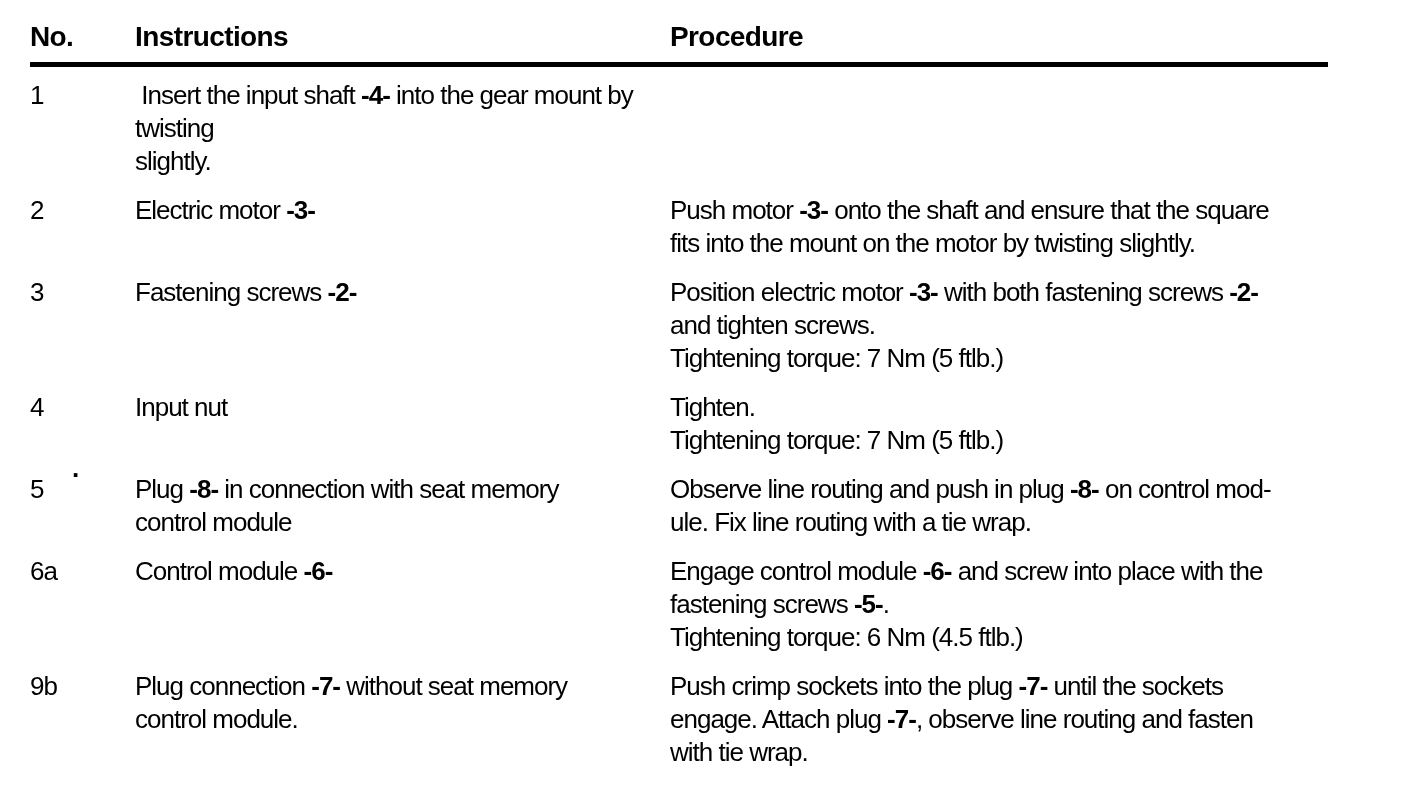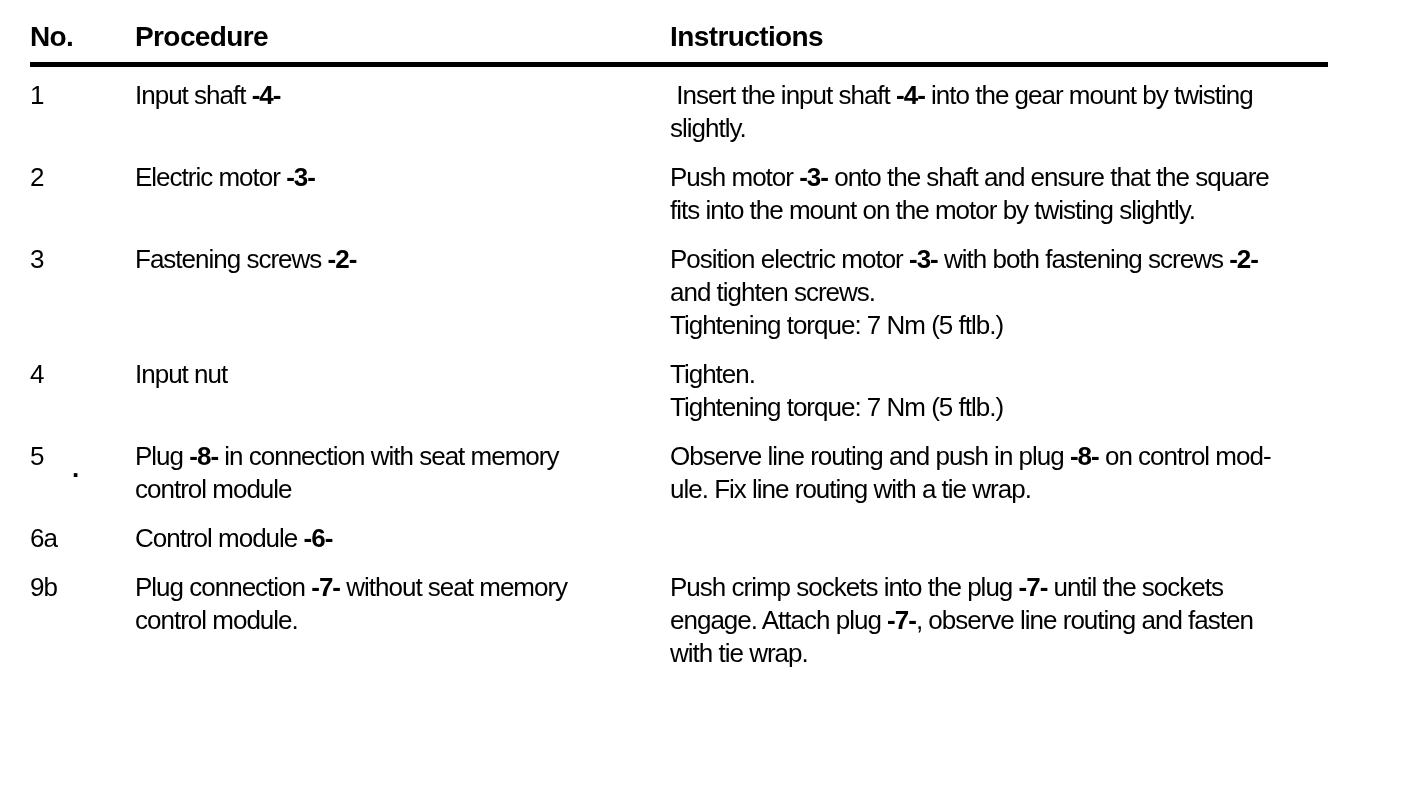--- a/index.html
+++ b/index.html
@@ -61,28 +61,27 @@
     font-weight: bold;
   }
 </style>
 </head>
 <body>
 
 <div class="page">
   <div class="tbl">
     <div class="hdr">
       <div class="cell">No.</div>
+      <div class="cell">Instructions</div>
       <div class="cell">Procedure</div>
-      <div class="cell">Instructions</div>
     </div>
     <hr class="rule">
     <div class="rows" id="rows">
         <div class="row">
           <div class="cell">1</div>
-          <div class="cell">Input shaft <b>-4-</b></div>
           <div class="cell"> Insert the input shaft <b>-4-</b> into the gear mount by twisting<br>slightly.</div>
         </div>
         <div class="row">
           <div class="cell">2</div>
           <div class="cell">Electric motor <b>-3-</b></div>
           <div class="cell">Push motor <b>-3-</b> onto the shaft and ensure that the square<br>fits into the mount on the motor by twisting slightly.</div>
         </div>
         <div class="row">
           <div class="cell">3</div>
           <div class="cell">Fastening screws <b>-2-</b></div>
@@ -94,20 +93,21 @@
           <div class="cell">Tighten.<br>Tightening torque: 7 Nm (5 ftlb.)</div>
         </div>
         <div class="row">
           <div class="cell">5</div>
           <div class="cell">Plug <b>-8-</b> in connection with seat memory<br>control module</div>
           <div class="cell">Observe line routing and push in plug <b>-8-</b> on control mod-<br>ule. Fix line routing with a tie wrap.</div>
         </div>
         <div class="row">
           <div class="cell">6a</div>
           <div class="cell">Control module <b>-6-</b></div>
+          <div class="cell">Engage control module <b>-6-</b> and screw into place with the<br>fastening screws <b>-5-</b>.<br>Tightening torque: 6 Nm (4.5 ftlb.)</div>
         </div>
         <div class="row">
           <div class="cell">9b</div>
           <div class="cell">Plug connection <b>-7-</b> without seat memory<br>control module.</div>
           <div class="cell">Push crimp sockets into the plug <b>-7-</b> until the sockets<br>engage. Attach plug <b>-7-</b>, observe line routing and fasten<br>with tie wrap.</div>
         </div>
       </div>
   </div>
   <div class="dot">.</div>
 </div>

